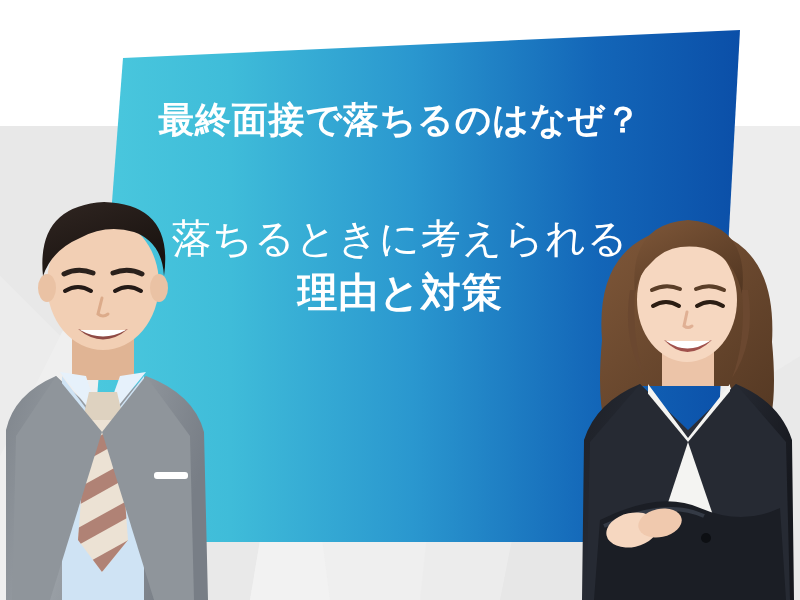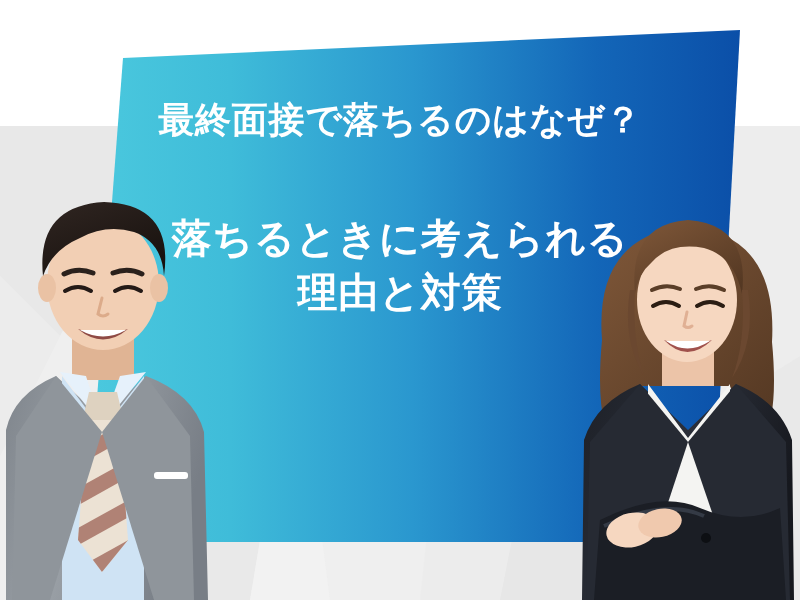--- a/index.html
+++ b/index.html
@@ -62,21 +62,21 @@
   }
   .line-1 {
     top: 96px;
     font-size: 36px;
     font-weight: 700;
     line-height: 48px;
   }
   .line-2 {
     top: 212px;
     font-size: 40px;
-    font-weight: 700;
+    font-weight: 400;
     line-height: 52px;
   }
   .line-3 {
     top: 266px;
     font-size: 40px;
     font-weight: 700;
     line-height: 52px;
   }
 
   

